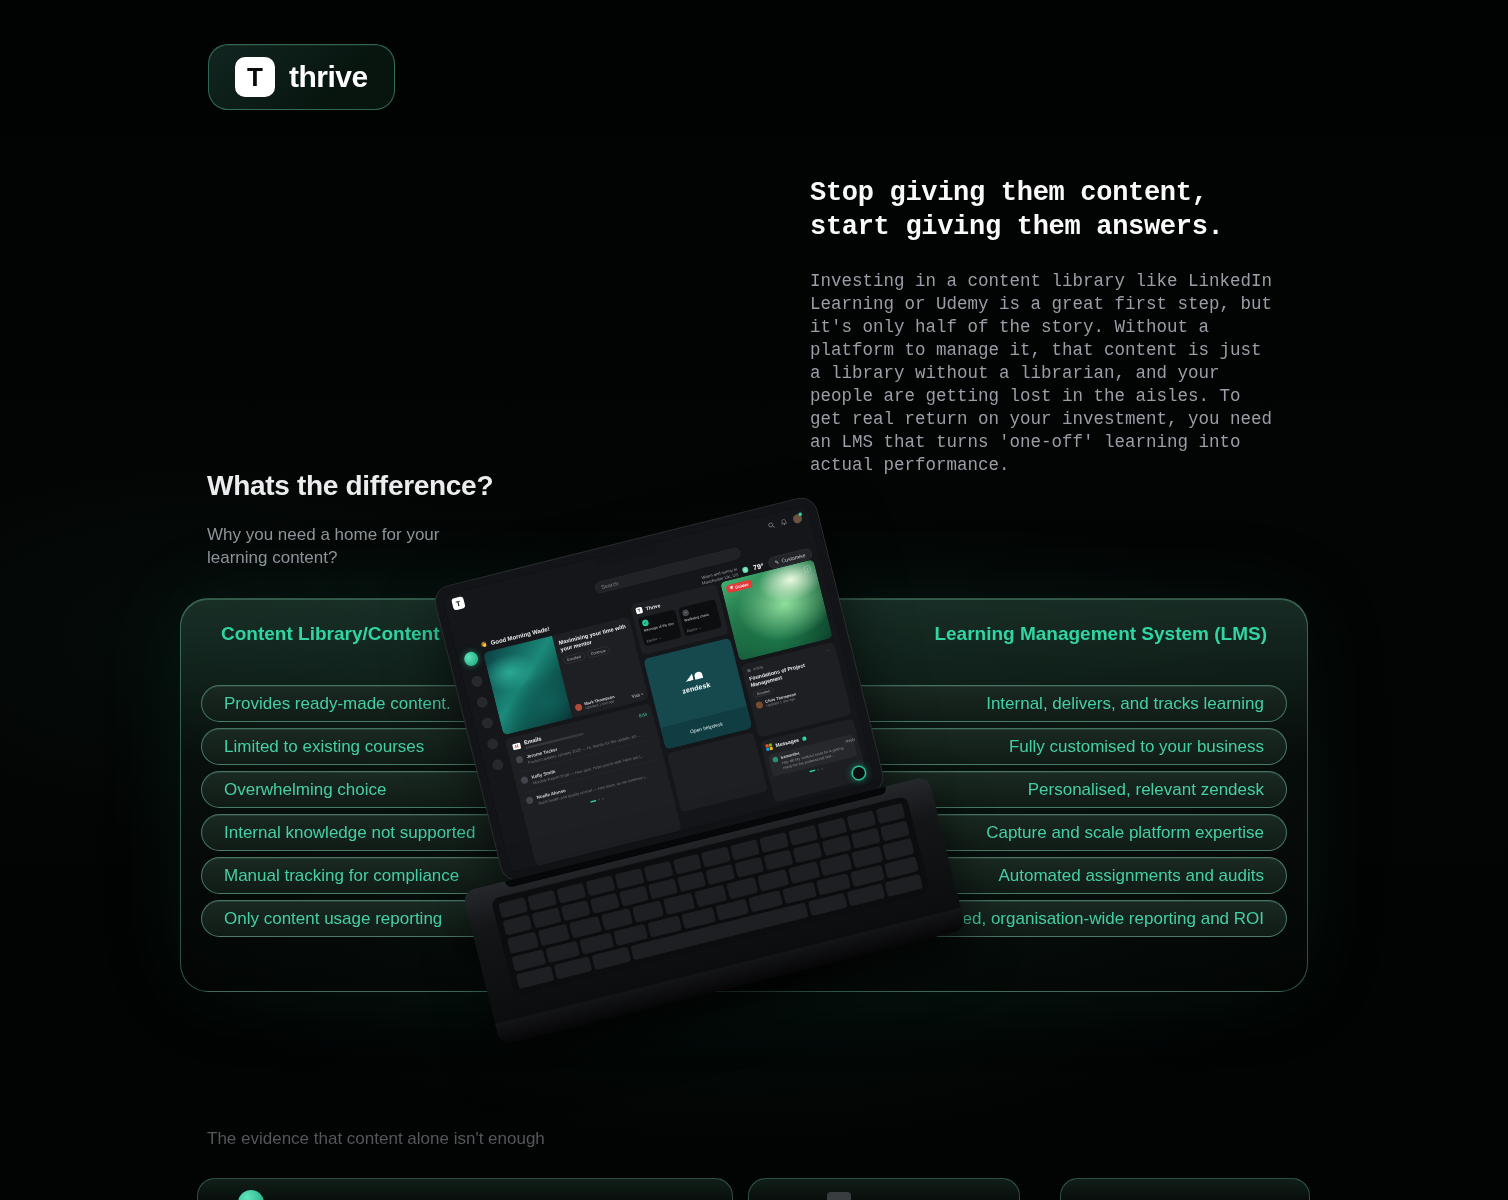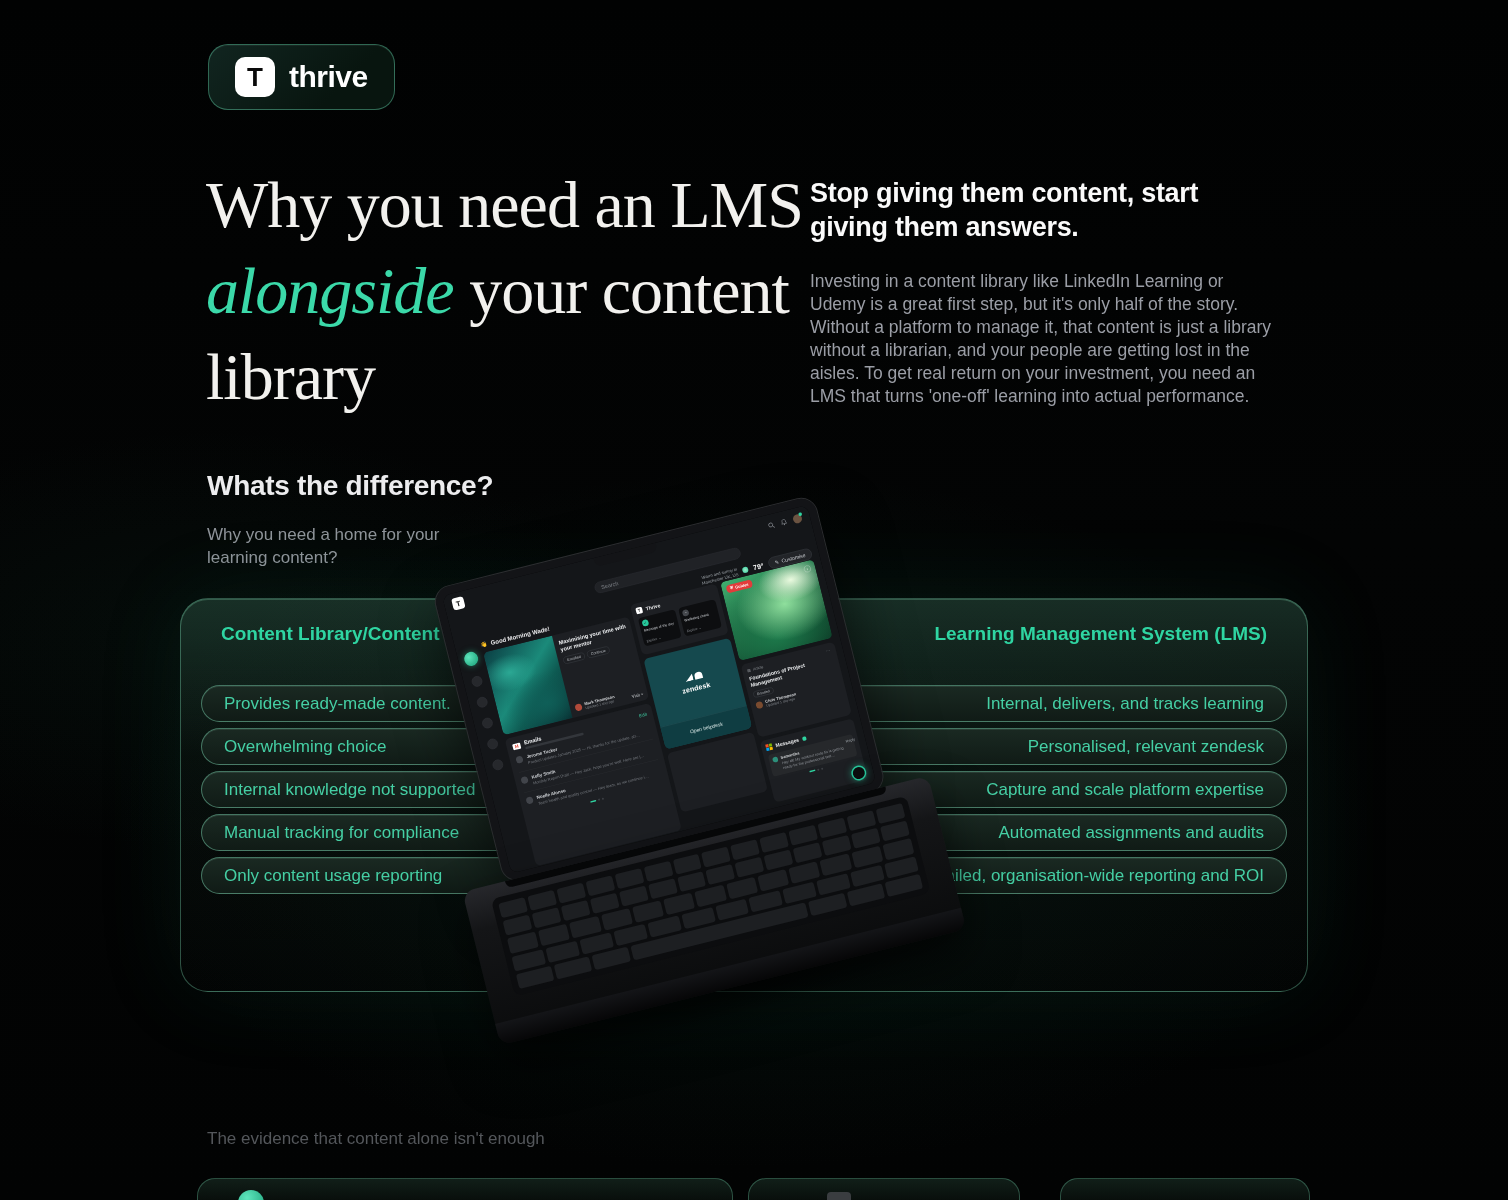--- a/index.html
+++ b/index.html
@@ -26,21 +26,21 @@
     font-weight:800; font-size:26px; color:#0a0a0a; }
   .logo-word { color:#fff; font-size:30px; font-weight:800; letter-spacing:-.5px; }
 
   
   .headline {
     position:absolute; left:206px; top:162px; width:600px;
     font-family:"Liberation Serif", serif; font-size:66px; line-height:1.30;
     color:#f2f1ee; font-weight:500; letter-spacing:-1px;
   }
   .headline .accent { font-style:italic; color:#3bd9a9; }
-  .hero-right { position:absolute; left:810px; top:176px; width:470px; }
+  .hero-right { position:absolute; left:810px; top:176px; width:470px;font-family:Liberation Mono, monospace; }
   .hero-right h2 { color:#fafafa; font-size:27px; line-height:1.27; font-weight:700; letter-spacing:-.3px; }
   .hero-right p { margin-top:25px; color:#9b9ea6; font-size:17.5px; line-height:1.32; }
 
   
   .diff-heading { position:absolute; left:207px; top:470px; color:#ececee; font-size:28px; font-weight:700; letter-spacing:-.3px; }
   .diff-sub { position:absolute; left:207px; top:523px; width:280px; color:#8f949a; font-size:17px; line-height:1.36; }
 
   .compare {
     position:absolute; left:180px; top:598px; width:1128px; height:394px;
     border-radius:28px; border:1px solid rgba(130,230,190,.35);
@@ -201,21 +201,20 @@
 
 <div class="page">
 
   <div class="logo-pill">
     <div class="logo-sq">
         <span>T</span>
       </div>
     <div class="logo-word">thrive</div>
   </div>
 
-  <h1 class="headline"><span>Why you need an LMS </span><span class="accent">alongside</span><span> your content library</span></h1>
 
   <div class="hero-right">
     <h2>Stop giving them content, start giving them answers.</h2>
     <p>Investing in a content library like LinkedIn Learning or Udemy is a great first step, but it's only half of the story. Without a platform to manage it, that content is just a library without a librarian, and your people are getting lost in the aisles. To get real return on your investment, you need an LMS that turns 'one-off' learning into actual performance.</p>
   </div>
 
   <div class="diff-heading">Whats the difference?</div>
   <div class="diff-sub">Why you need a home for your learning content?</div>
 
   <div class="compare">
@@ -223,20 +222,24 @@
       <h3>Content Library/Content Provider</h3>
       <h3>Learning Management System (LMS)</h3>
     </div>
     <div id="compare-rows">
   <div class="pill">
     <span>Provides ready-made content.</span>
     <span>Internal, delivers, and tracks learning</span>
   </div>
 
 
+  <div class="pill">
+    <span>Limited to existing courses</span>
+    <span>Fully customised to your business</span>
+  </div>
 
   <div class="pill">
     <span>Overwhelming choice</span>
     <span>Personalised, relevant zendesk</span>
   </div>
 
   <div class="pill">
     <span>Internal knowledge not supported</span>
     <span>Capture and scale platform expertise</span>
   </div>

